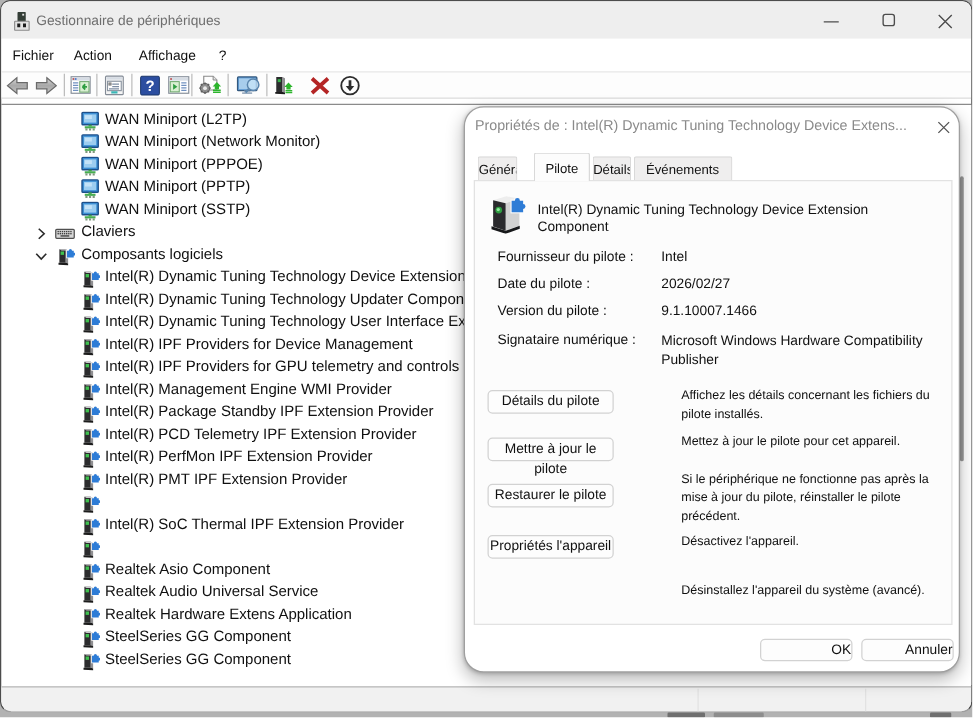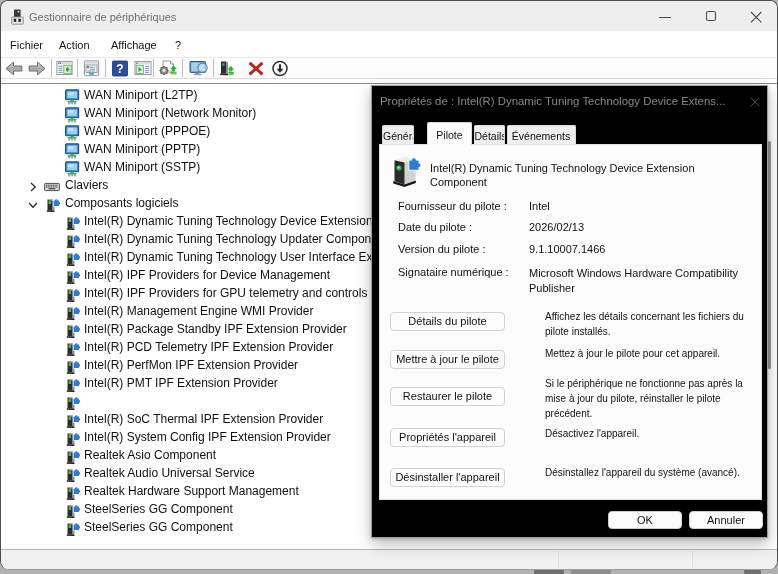--- a/index.html
+++ b/index.html
@@ -27,38 +27,38 @@
   .r-leaf svg.ti{left:62px}
   .r-leaf .lbl{left:82px}
   .r-cat svg.ch{left:24px}
   .r-cat svg.ti{left:42px}
   .r-cat .lbl{left:63px}
   #statusbar{position:absolute;left:0;top:548px;width:100%;height:22px;background:#f1f1f1;
     border-top:1px solid #b7b7b7;}
   .sline{position:absolute;top:1px;width:1px;height:21px;background:#e2e2e2;}
   #sthumb{position:absolute;left:768px;top:141px;width:2.5px;height:228px;background:#9a9a9a;border-radius:2px;}
   
-  #dlg{position:absolute;left:371px;top:85px;width:397px;height:453px;background:#000000;
-    border:1px solid #9f9f9f;border-radius:0;
+  #dlg{position:absolute;left:371px;top:85px;width:397px;height:453px;background:#ffffff;
+    border:1px solid #9f9f9f;border-radius:16px;
     box-shadow:0 6px 14px rgba(0,0,0,.28),0 1px 3px rgba(0,0,0,.18);}
   #dlg-title{position:absolute;left:8px;top:9px;font-size:11.4px;color:#8a8a8a;white-space:nowrap;}
   .tab{position:absolute;top:39px;height:20px;font-size:10.5px;color:#101010;text-align:center;
     background:#efeeee;border:1px solid #d9d9d9;border-bottom:none;border-radius:2px 2px 0 0;
     line-height:20px;z-index:2;overflow:hidden;}
   #tab-sel{top:36px;height:23px;background:#fcfcfc;line-height:24px;z-index:4;}
   #page{position:absolute;left:7px;top:58px;width:383px;height:356px;background:#fcfcfc;
     border:1px solid #e2e2e2;z-index:3;}
   .dtx{position:absolute;font-size:11px;color:#101010;}
-  .dbtn{position:absolute;left:10px;width:115px;height:19px;background:#fdfdfd;
+  .dbtn{position:absolute;left:10px;width:101px;height:19px;background:#fdfdfd;
     border:1px solid #d2d2d2;border-radius:4px;font-size:11px;color:#101010;
     text-align:center;line-height:16px;}
   .desc{position:absolute;left:165px;width:240px;font-size:10px;color:#101010;line-height:15px;}
   .fbtn{position:absolute;top:425px;width:74px;height:18px;background:#fdfdfd;
     border:1px solid #d2d2d2;border-radius:4px;font-size:11px;color:#101010;
-    text-align:center;line-height:16px;}
+    text-align:right;line-height:16px;}
   .dk{position:absolute;top:570px;height:4px;background:#6f6f6f;border-radius:1px;}
 </style></head>
 <body>
 <div id="screen">
   <svg width="0" height="0" style="position:absolute">
       <defs>
     <linearGradient id="g-scr" x1="0" y1="0" x2="1" y2="1">
       <stop offset="0" stop-color="#9fd0f2"></stop>
           <stop offset="1" stop-color="#4795d6"></stop>
     </linearGradient>
@@ -339,39 +339,38 @@
       <div class="trow r-leaf">
           <svg class="ti">
             <use href="#s-sw"></use>
           </svg>
           <span class="lbl">Intel(R) SoC Thermal IPF Extension Provider</span>
         </div>
       <div class="trow r-leaf">
           <svg class="ti">
             <use href="#s-sw"></use>
           </svg>
-          <span class="lbl">Intel(R) System Config IPF Extension Provider</span>
         </div>
       <div class="trow r-leaf">
           <svg class="ti">
             <use href="#s-sw"></use>
           </svg>
           <span class="lbl">Realtek Asio Component</span>
         </div>
       <div class="trow r-leaf">
           <svg class="ti">
             <use href="#s-sw"></use>
           </svg>
           <span class="lbl">Realtek Audio Universal Service</span>
         </div>
       <div class="trow r-leaf">
           <svg class="ti">
             <use href="#s-sw"></use>
           </svg>
-          <span class="lbl">Realtek Hardware Support Management</span>
+          <span class="lbl">Realtek Hardware Extens Application</span>
         </div>
       <div class="trow r-leaf">
           <svg class="ti">
             <use href="#s-sw"></use>
           </svg>
           <span class="lbl">SteelSeries GG Component</span>
         </div>
       <div class="trow r-leaf">
           <svg class="ti">
             <use href="#s-sw"></use>
@@ -386,21 +385,21 @@
   </div>
   <div id="sthumb"></div>
   <div id="dlg">
     <div id="dlg-title">Propriétés de : Intel(R) Dynamic Tuning Technology Device Extens...</div>
     <svg class="abs" style="left:378px;top:11px" width="10" height="10" viewBox="0 0 10 10">
       <path d="M0.7 0.7 L9.3 9.3 M9.3 0.7 L0.7 9.3" stroke="#525252" stroke-width="1"></path>
     </svg>
     <div class="tab" style="left:10px;width:32px">Général</div>
     <div class="tab" id="tab-sel" style="left:55px;width:45px">Pilote</div>
     <div class="tab" style="left:101.5px;width:31px">Détails</div>
-    <div class="tab" style="left:134.5px;width:69px">Événements</div>
+    <div class="tab" style="left:134.5px;width:79px">Événements</div>
     <div id="page">
       <svg class="abs" style="left:12px;top:10px" width="30" height="32" viewBox="0 0 30 32">
         <polygon points="2.5,5.2 13,2 23.5,4 12.5,7.6" fill="#ededed"></polygon>
         <polygon points="12.5,7.6 23.5,4 23.5,25.5 12.5,29.5" fill="#d2d2d2"></polygon>
         <polygon points="2.5,5.2 12.5,7.6 12.5,29.5 2.5,26.2" fill="#2a2a2d"></polygon>
         <polygon points="1.2,26 12.5,29.6 23.8,25.6 23.8,28 12.5,32 1.2,28.4" fill="#17181a"></polygon>
         <circle cx="7" cy="13" r="2.7" fill="#2f9e42"></circle>
         <circle cx="6.6" cy="12.6" r="1.3" fill="#90e89c"></circle>
         <g fill="#fbfbfb">
             <rect x="16.4" y="4.7" width="11" height="11"></rect>
@@ -410,34 +409,33 @@
         <g fill="#2e7cd6">
             <rect x="17.3" y="5.6" width="9.2" height="9.2"></rect>
             <circle cx="21.9" cy="5.3" r="1.95"></circle>
             <circle cx="26.4" cy="10.2" r="1.95"></circle>
           </g>
       </svg>
       <div class="dtx" style="left:50px;top:16px;line-height:14px">Intel(R) Dynamic Tuning Technology Device Extension<br>Component</div>
       <div class="dtx" style="left:18px;top:55px">Fournisseur du pilote :</div>
       <div class="dtx" style="left:149px;top:55px">Intel</div>
       <div class="dtx" style="left:18px;top:76px">Date du pilote :</div>
-      <div class="dtx" style="left:149px;top:76px">2026/02/13</div>
+      <div class="dtx" style="left:149px;top:76px">2026/02/27</div>
       <div class="dtx" style="left:18px;top:98px">Version du pilote :</div>
       <div class="dtx" style="left:149px;top:98px">9.1.10007.1466</div>
       <div class="dtx" style="left:18px;top:121px">Signataire numérique :</div>
       <div class="dtx" style="left:149px;top:121px;line-height:15px">Microsoft Windows Hardware Compatibility<br>Publisher</div>
       <div class="dbtn" style="top:167px">Détails du pilote</div>
       <div class="desc" style="top:164px">Affichez les détails concernant les fichiers du<br>pilote installés.</div>
       <div class="dbtn" style="top:205px">Mettre à jour le pilote</div>
       <div class="desc" style="top:201px">Mettez à jour le pilote pour cet appareil.</div>
       <div class="dbtn" style="top:242px">Restaurer le pilote</div>
       <div class="desc" style="top:231px">Si le périphérique ne fonctionne pas après la<br>mise à jour du pilote, réinstaller le pilote<br>précédent.</div>
       <div class="dbtn" style="top:283px">Propriétés l'appareil</div>
       <div class="desc" style="top:281px">Désactivez l'appareil.</div>
-      <div class="dbtn" style="top:323px">Désinstaller l'appareil</div>
       <div class="desc" style="top:320px">Désinstallez l'appareil du système (avancé).</div>
     </div>
     <div class="fbtn" style="left:236px">OK</div>
     <div class="fbtn" style="left:317px">Annuler</div>
   </div>
   <div class="dk" style="left:534px;width:30px"></div>
   <div class="dk" style="left:571px;width:40px;background:#8d8d8d"></div>
   <div class="dk" style="left:744px;width:17px"></div>
 </div>
 

